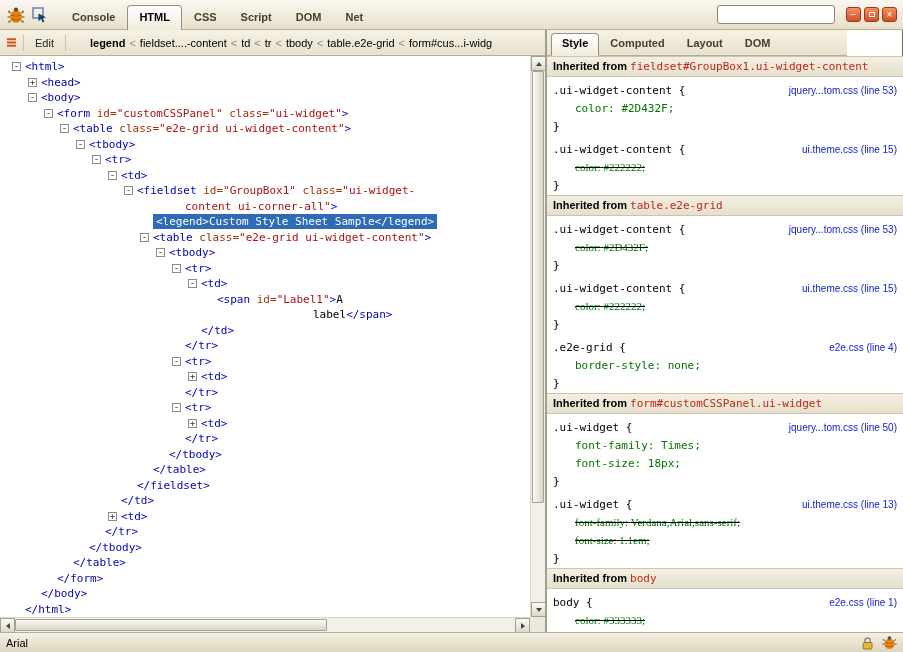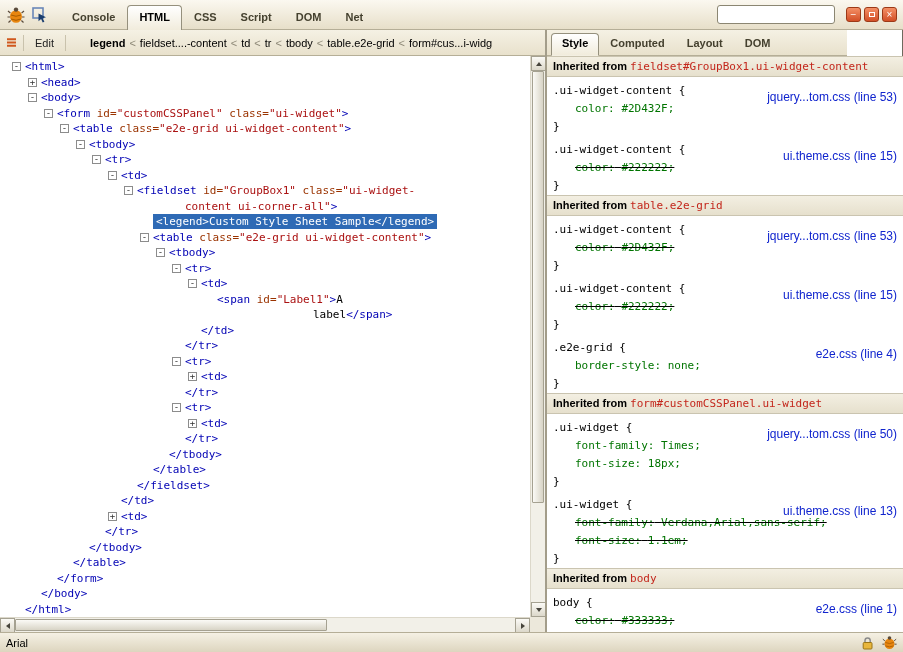--- a/index.html
+++ b/index.html
@@ -106,26 +106,26 @@
     background:#fff; overflow:hidden; font-size:11px;
   }
   .sec-header {
     background:linear-gradient(#f3efe2,#e6e0cd);
     border-top:1px solid #cac4b0; border-bottom:1px solid #cac4b0;
     padding:3px 6px; white-space:nowrap; overflow:hidden;
   }
   .hdr-prefix { font-weight:bold; color:#000; font-family:"Liberation Sans", sans-serif; }
   .hdr-obj { font-family:"DejaVu Sans Mono", monospace; color:#C3261B; }
   .rule { position:relative; padding:6px 6px 2px; font-family:"DejaVu Sans Mono", monospace; color:#000; line-height:15px; }
-  .rule .file { position:absolute; right:6px; top:13px; color:#1024CE; font-family:"Liberation Sans", sans-serif; font-size:12px; }
+  .rule .file { position:absolute; right:6px; top:6px; color:#1024CE; font-family:"Liberation Sans", sans-serif; font-size:10px; }
   .rsel { white-space:nowrap; }
   .prop { padding-left:22px; margin:3px 0; }
   .prop .nm { color:#007400; }
   .prop .vl { color:#007400; }
-  .prop.ovr { text-decoration:line-through; }
+  .prop.ovr { text-decoration:line-through;font-family:Liberation Serif, serif; }
   .rclose { }
   
   .status-bar {
     position:absolute; left:0; bottom:0; width:903px; height:20px;
     background:linear-gradient(#f5f1e4,#ddd5bf);
     border-top:1px solid #b5ae97;
     display:flex; align-items:center; padding:0 6px; font-size:11px; color:#000;
   }
   .status-icons { margin-left:auto; display:flex; align-items:center; gap:8px; }
 </style>

